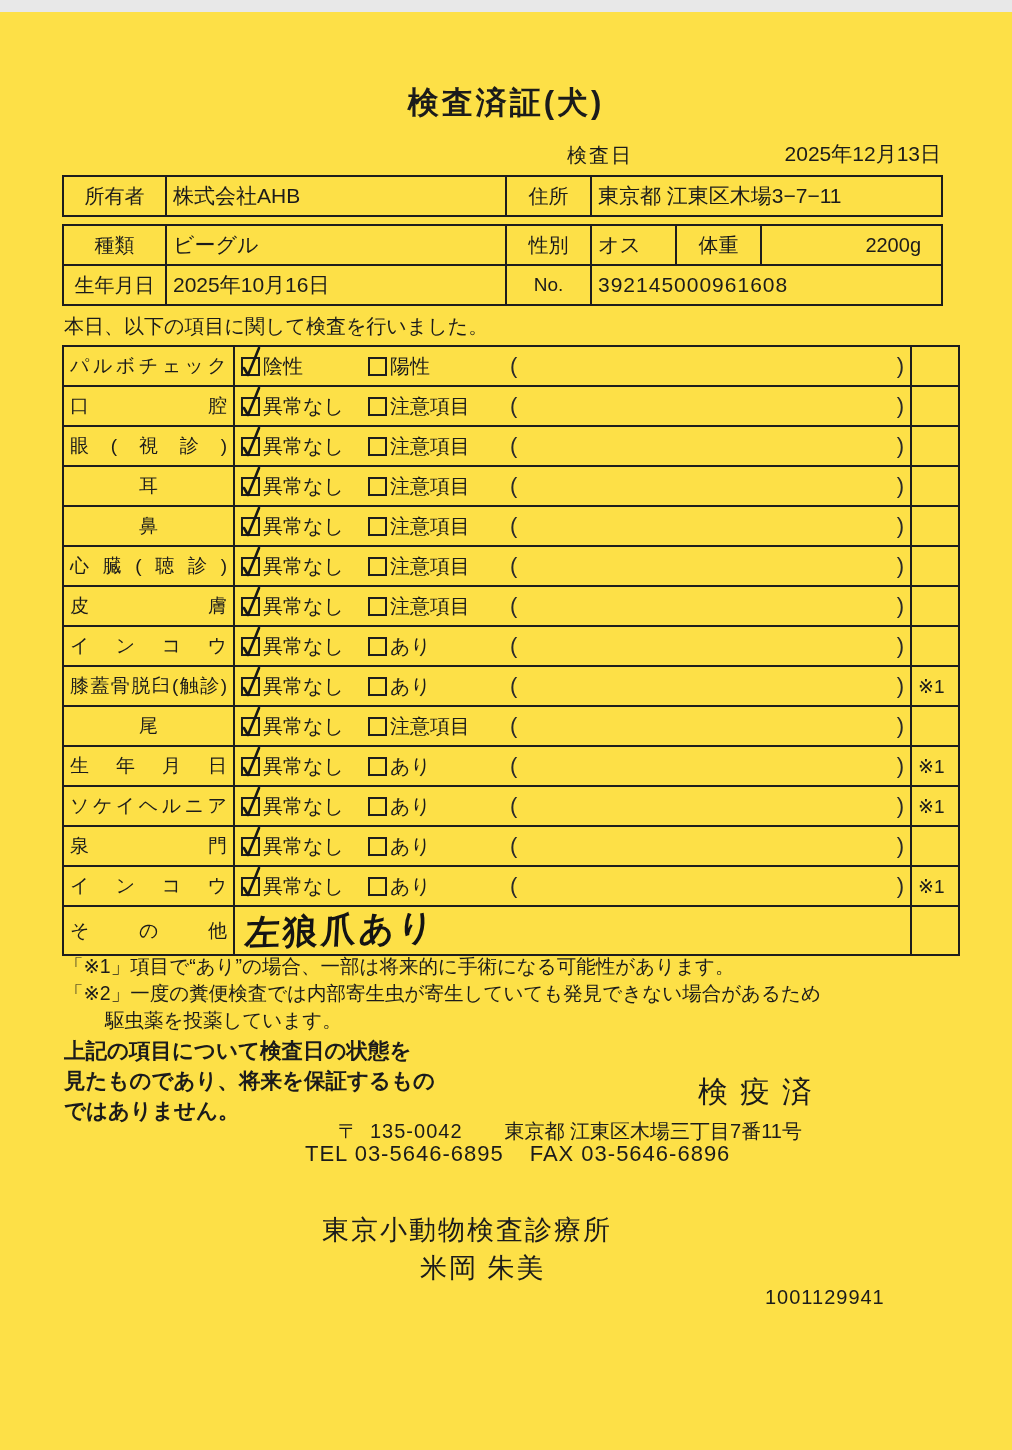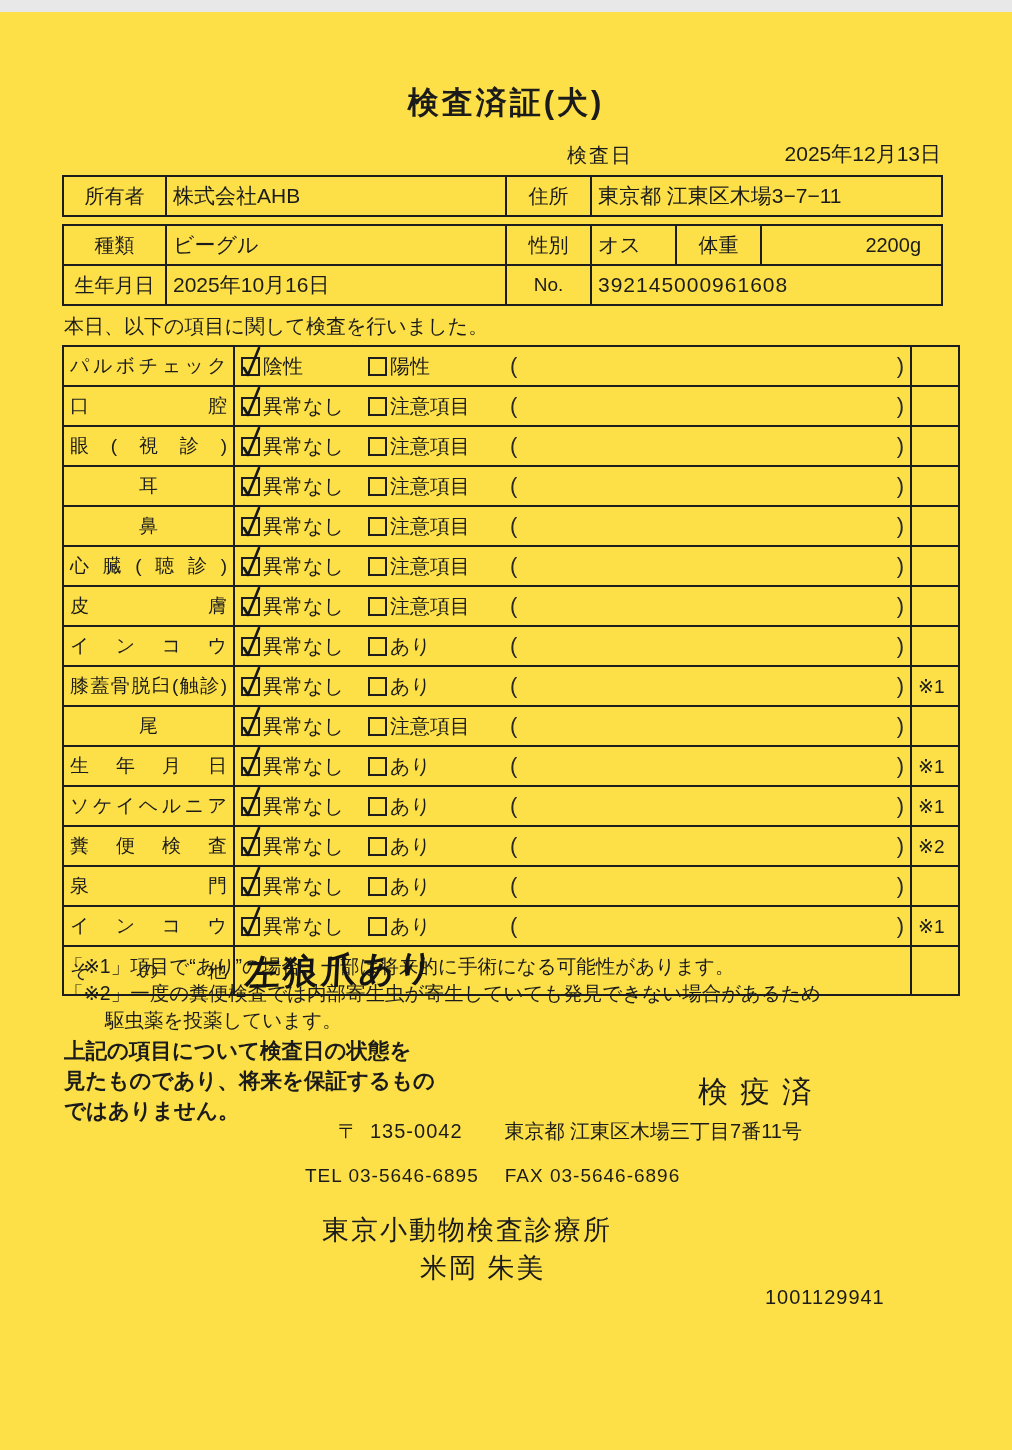--- a/index.html
+++ b/index.html
@@ -115,21 +115,21 @@
   }
   .stamp{
     left:698px;top:1060px;
     font-size:30px;font-weight:500;
     letter-spacing:12px;
   }
 
   
   .postal-line{left:338px;top:1106px;font-size:20px;}
   .postal-code{margin-left:12px;margin-right:42px;letter-spacing:1px;}
-  .tel-line{left:305px;top:1153px;font-size:19px;letter-spacing:1px;}
+  .tel-line{left:305px;top:1129px;font-size:22px;letter-spacing:1px;}
   .fax-part{margin-left:26px;}
   .clinic-name{left:322px;top:1200px;font-size:27px;font-weight:500;letter-spacing:2px;}
   .examiner-name{left:420px;top:1238px;font-size:27px;letter-spacing:2px;}
   .doc-number{left:765px;top:1274px;font-size:20px;letter-spacing:1px;}
 </style>
 </head>
 <body>
 
 <div class="page">
 
@@ -466,43 +466,20 @@
                 <span class="opt-label">あり</span>
               </span>
               <span class="paren">(</span>
               <span class="spacer"></span>
               <span class="paren">)</span>
             </div>
           </td>
           <td class="note-cell">※1</td>
         </tr>
         <tr>
-          <td class="item-label align-justify">糞便検査</td>
-          <td class="item-content">
-            <div class="content-flex">
-              <span class="opt-group g1">
-                <span class="checkbox checked">
-                  <svg class="tick" viewBox="0 0 24 34">
-                    <path d="M5 23 L9 30 L20 3"></path>
-                  </svg>
-                </span>
-                <span class="opt-label">異常なし</span>
-              </span>
-              <span class="opt-group g2">
-                <span class="checkbox"></span>
-                <span class="opt-label">あり</span>
-              </span>
-              <span class="paren">(</span>
-              <span class="spacer"></span>
-              <span class="paren">)</span>
-            </div>
-          </td>
-          <td class="note-cell">※2</td>
-        </tr>
-        <tr>
           <td class="item-label align-justify">泉門</td>
           <td class="item-content">
             <div class="content-flex">
               <span class="opt-group g1">
                 <span class="checkbox checked">
                   <svg class="tick" viewBox="0 0 24 34">
                     <path d="M5 23 L9 30 L20 3"></path>
                   </svg>
                 </span>
                 <span class="opt-label">異常なし</span>

